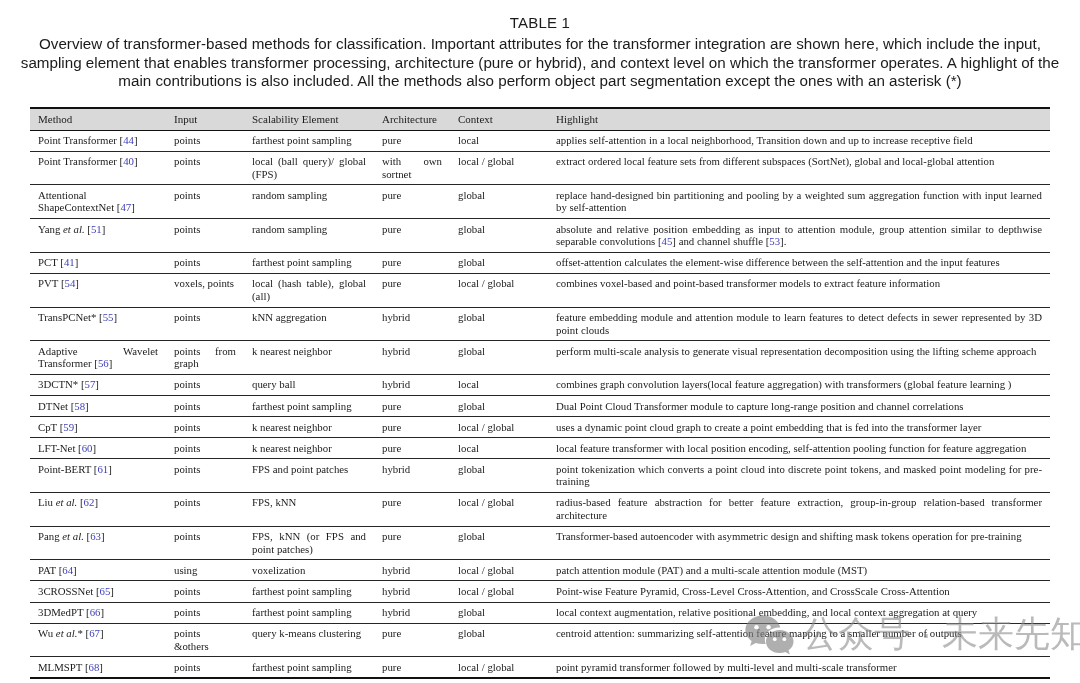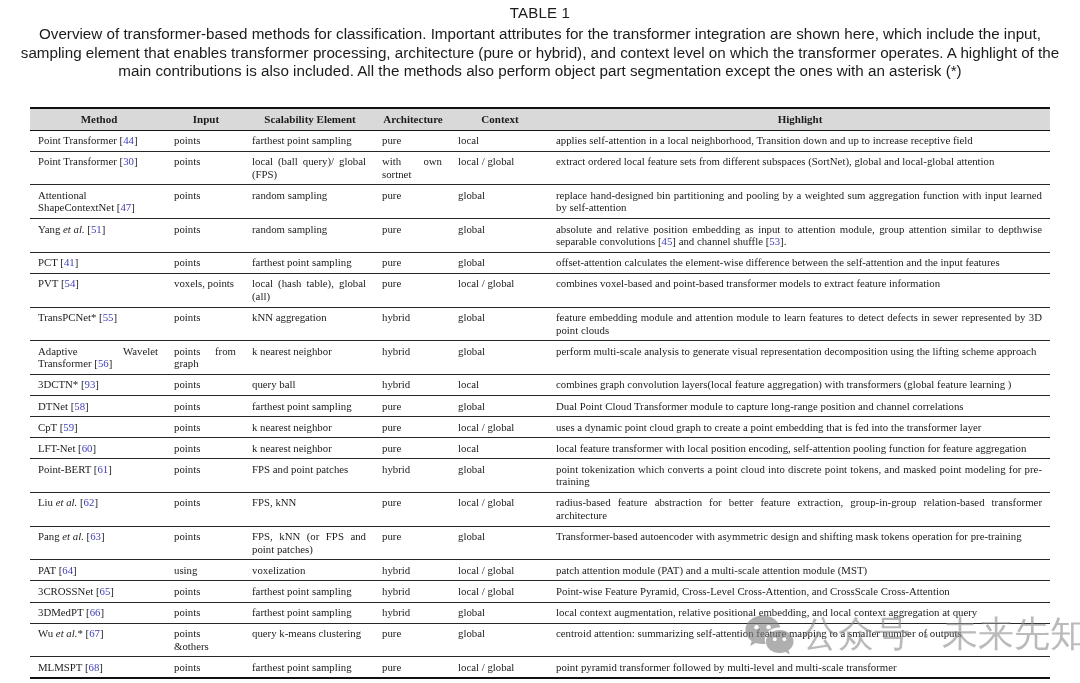--- a/index.html
+++ b/index.html
@@ -2,41 +2,41 @@
 <html><head>
 <meta charset="utf-8">
 <style>
   html,body { margin:0; padding:0; background:#ffffff; }
   .page {
     position:relative; width:1080px; height:683px; overflow:hidden;
     background:#ffffff; color:#1b1b1b;
     font-family:"Liberation Serif","DejaVu Serif",serif;
   }
   .title-block {
-    position:absolute; top:4px; left:0; width:1080px; text-align:center;
+    position:absolute; top:14px; left:0; width:1080px; text-align:center;
     font-family:"Liberation Sans","DejaVu Sans",sans-serif;
   }
   .table-title { font-size:15px; margin:0 0 4px 0; font-weight:normal; letter-spacing:0.2px; }
   .table-caption {
     font-size:15.2px; line-height:18.6px; max-width:1052px; margin:0 auto; text-align:center;
   }
   table.methods {
     position:absolute; left:30px; top:107px; width:1020px;
     border-collapse:collapse; table-layout:fixed;
     font-size:10.8px; line-height:12.6px;
     border-top:2.2px solid #111; border-bottom:2.4px solid #111;
   }
   table.methods col.c-method   { width:136px; }
   table.methods col.c-input    { width:78px;  }
   table.methods col.c-scal     { width:130px; }
   table.methods col.c-arch     { width:76px;  }
   table.methods col.c-context  { width:98px;  }
   table.methods col.c-high     { width:auto;  }
   table.methods th {
-    background:#d9d9d9; font-weight:bold; text-align:center;
+    background:#d9d9d9; font-weight:normal; text-align:left;
     padding:4px 6px 4px 8px; border-bottom:1.8px solid #111;
     font-size:11px; white-space:nowrap; overflow:hidden;
   }
   table.methods td {
     vertical-align:top; text-align:justify;
     padding:3.5px 8px 4px 8px;
     border-bottom:1.4px solid #262626;
   }
   table.methods tr:last-child td { border-bottom:none;font-family:Liberation Serif, serif; }
   .cite { color:#3d3db8; }
@@ -82,21 +82,21 @@
     <tbody>
         <tr>
           <td>Point Transformer [<span class="cite">44</span>]</td>
           <td>points</td>
           <td>farthest point sampling</td>
           <td>pure</td>
           <td>local</td>
           <td>applies self-attention in a local neighborhood, Transition down and up to increase receptive field</td>
         </tr>
         <tr>
-          <td>Point Transformer [<span class="cite">30</span>]</td>
+          <td>Point Transformer [<span class="cite">40</span>]</td>
           <td>points</td>
           <td>local (ball query)/ global (FPS)</td>
           <td>with own sortnet</td>
           <td>local / global</td>
           <td>extract ordered local feature sets from different subspaces (SortNet), global and local-global attention</td>
         </tr>
         <tr>
           <td>Attentional ShapeContextNet [<span class="cite">47</span>]</td>
           <td>points</td>
           <td>random sampling</td>
@@ -138,21 +138,21 @@
         </tr>
         <tr>
           <td>Adaptive Wavelet Transformer [<span class="cite">56</span>]</td>
           <td>points from graph</td>
           <td>k nearest neighbor</td>
           <td>hybrid</td>
           <td>global</td>
           <td>perform multi-scale analysis to generate visual representation decomposition using the lifting scheme approach</td>
         </tr>
         <tr>
-          <td>3DCTN* [<span class="cite">93</span>]</td>
+          <td>3DCTN* [<span class="cite">57</span>]</td>
           <td>points</td>
           <td>query ball</td>
           <td>hybrid</td>
           <td>local</td>
           <td>combines graph convolution layers(local feature aggregation) with transformers (global feature learning )</td>
         </tr>
         <tr>
           <td>DTNet [<span class="cite">58</span>]</td>
           <td>points</td>
           <td>farthest point sampling</td>

